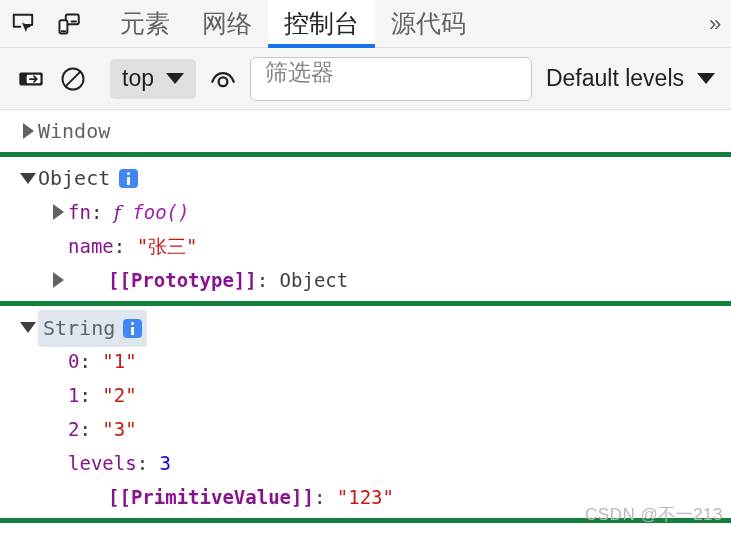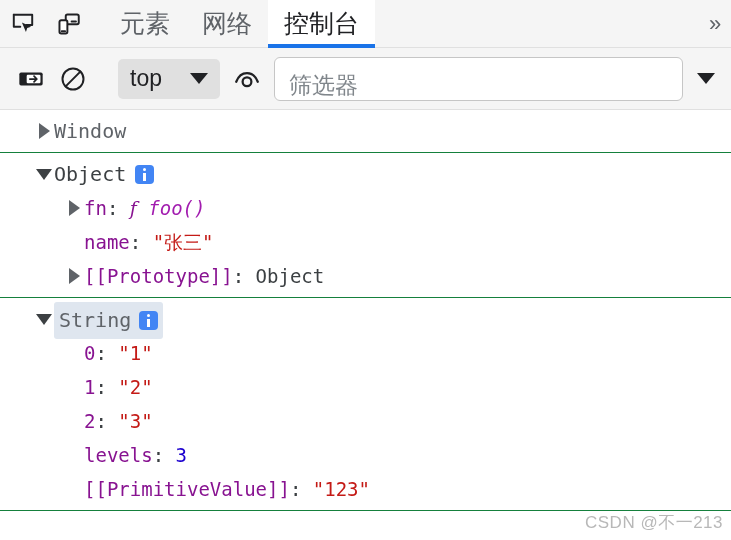--- a/index.html
+++ b/index.html
@@ -92,22 +92,22 @@
     cursor: pointer;
     flex: none;
   }
   .ctx-select {
     height: 40px;
     background: #e0e0e0;
     border-radius: 5px;
     display: flex;
     align-items: center;
     padding: 0 12px;
-    gap: 28px;
-    margin-left: 24px;
+    gap: 12px;
+    margin-left: 16px;
     margin-right: 6px;
     cursor: pointer;
     flex: none;
   }
   .ctx-label {
     font-size: 23px;
     color: #202124;
   }
   .caret {
     width: 0; height: 0;
@@ -115,21 +115,21 @@
     border-right: 9px solid transparent;
     border-top: 11px solid #202124;
   }
   .filter-box {
     flex: 1;
     height: 44px;
     background: #ffffff;
     border: 1px solid #c6c6c6;
     border-radius: 6px;
     display: flex;
-    align-items: flex-end;
+    align-items: flex-start;
     padding: 0 12px;
     box-sizing: border-box;
     margin-left: 6px;
     margin-right: 14px;
     min-width: 0;
   }
   .filter-box input {
     border: none;
     outline: none;
     width: 100%;
@@ -156,22 +156,22 @@
   
   .console {
     position: relative;
     height: 430px;
     background: #ffffff;
     overflow: hidden;
     font-family: "DejaVu Sans Mono", "Liberation Mono", monospace;
     font-size: 19px;
   }
   .msg {
-    border-bottom: 1px solid #15803d;
-    padding: 4px 0 4px 16px;
+    border-bottom: 5px solid #15803d;
+    padding: 4px 0 4px 0;
     text-align: right;
   }
   .msg:last-child { border-bottom: 1px solid #ededed; }
 
   .row {
     display: flex;
     align-items: baseline;
     height: 34px;
     line-height: 34px;
     white-space: pre;
@@ -242,40 +242,41 @@
     background: #fff;
   }
   .gap8 { display: inline-block; width: 9px; }
 
   .prop-key {
     color: #881391;
     font-weight: normal;
   }
   .prop-key-internal {
     color: #881391;
-    font-weight: normal;
+    font-weight: bold;
+    margin-left: 40px;
   }
   .punct { color: #3c4043; }
   .val-string { color: #c41a16; }
   .val-number { color: #1c00cf; }
   .val-object { color: #3c4043; }
   .fn-f {
     color: #881391;
     font-style: italic;
     font-family: "DejaVu Serif", "Liberation Serif", serif;
   }
   .fn-name {
     color: #a21caf;
     font-style: italic;
   }
 
   .watermark {
     position: absolute;
     right: 8px;
-    bottom: 6px;
+    bottom: 14px;
     font-family: "Liberation Sans", sans-serif;
     font-size: 17px;
     color: #b8b8b8;
     letter-spacing: 0.5px;
     user-select: none;
   }
 </style>
 </head>
 <body>
 
@@ -299,20 +300,23 @@
   <div class="tabs">
     <div class="tab">
       <span>元素</span>
     </div>
     <div class="tab">
       <span>网络</span>
     </div>
     <div class="tab active">
       <span>控制台</span>
     </div>
+    <div class="tab">
+      <span>源代码</span>
+    </div>
   </div>
 
   <div class="tab-overflow">
     <span>»</span>
   </div>
 </div>
 
 <div class="toolbar">
   <div class="tool-btn">
     <svg width="28" height="28" viewBox="0 0 24 24" aria-hidden="true">
@@ -339,20 +343,21 @@
       <path d="M3.4 14.2C5.1 9.6 8.3 7.2 12 7.2s6.9 2.4 8.6 7" stroke="#202124" stroke-width="1.8" stroke-linecap="round"></path>
       <circle cx="12" cy="14.2" r="3.5" stroke="#202124" stroke-width="1.8"></circle>
     </svg>
   </div>
 
   <div class="filter-box">
     <input type="text" placeholder="筛选器" style="">
   </div>
 
   <div class="levels">
+    <span class="levels-label">Default levels</span>
     <span class="caret"></span>
   </div>
 </div>
 
 <div class="console" id="console-area">
   <div class="msg">
       <div class="row ind-0"><span class="arrow"><span class="tri-right"></span></span><span><span class="node-name">Window</span></span></div>
     </div>
     <div class="msg">
       <div class="row ind-0"><span class="arrow"><span class="tri-down"></span></span><span><span class="node-name dark">Object</span><span class="gap8"></span><span class="info-badge"></span></span></div>

